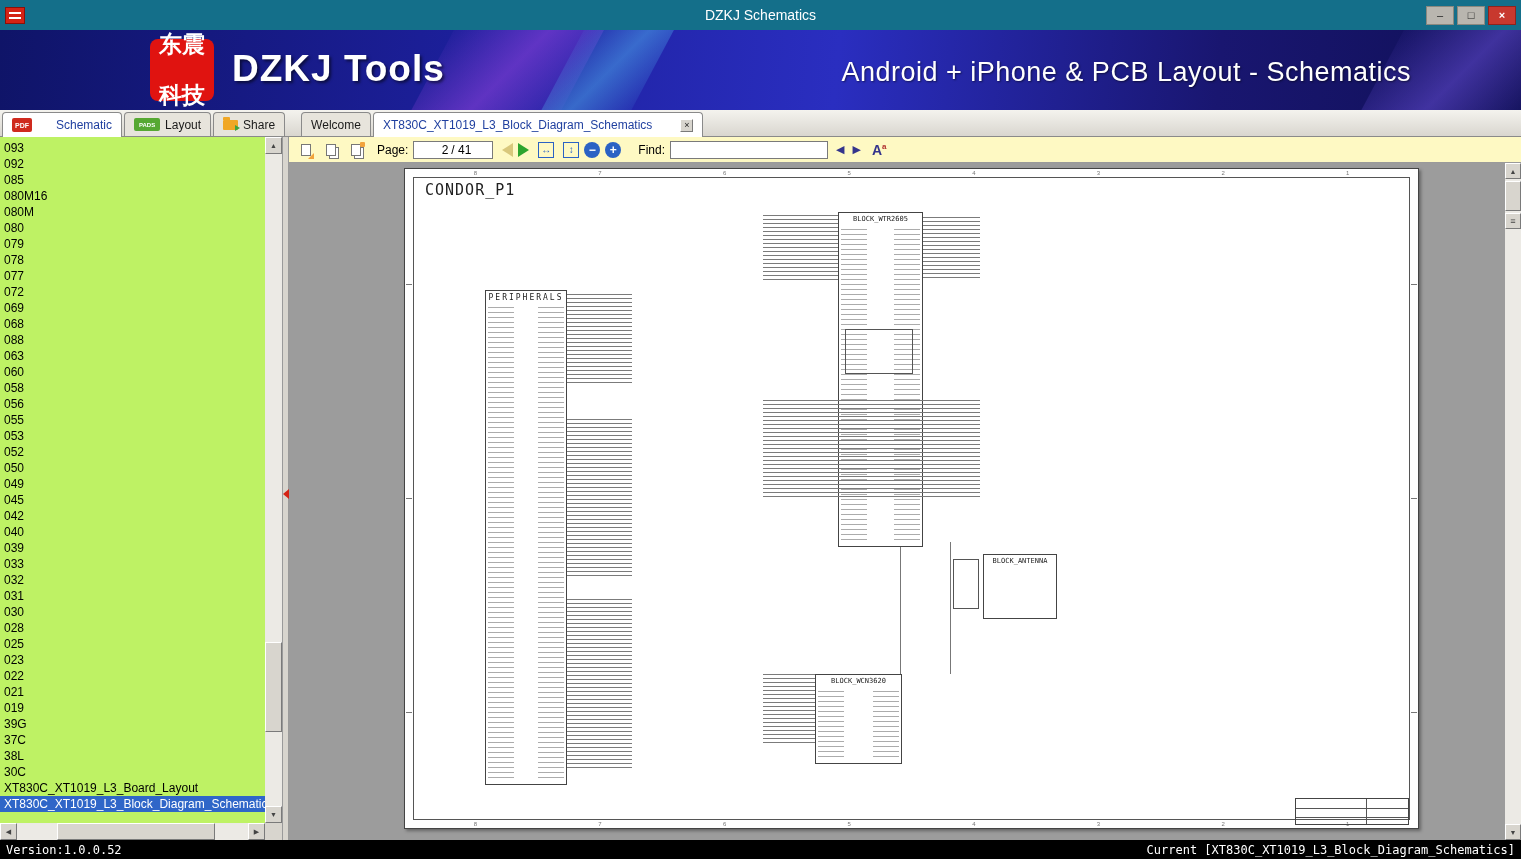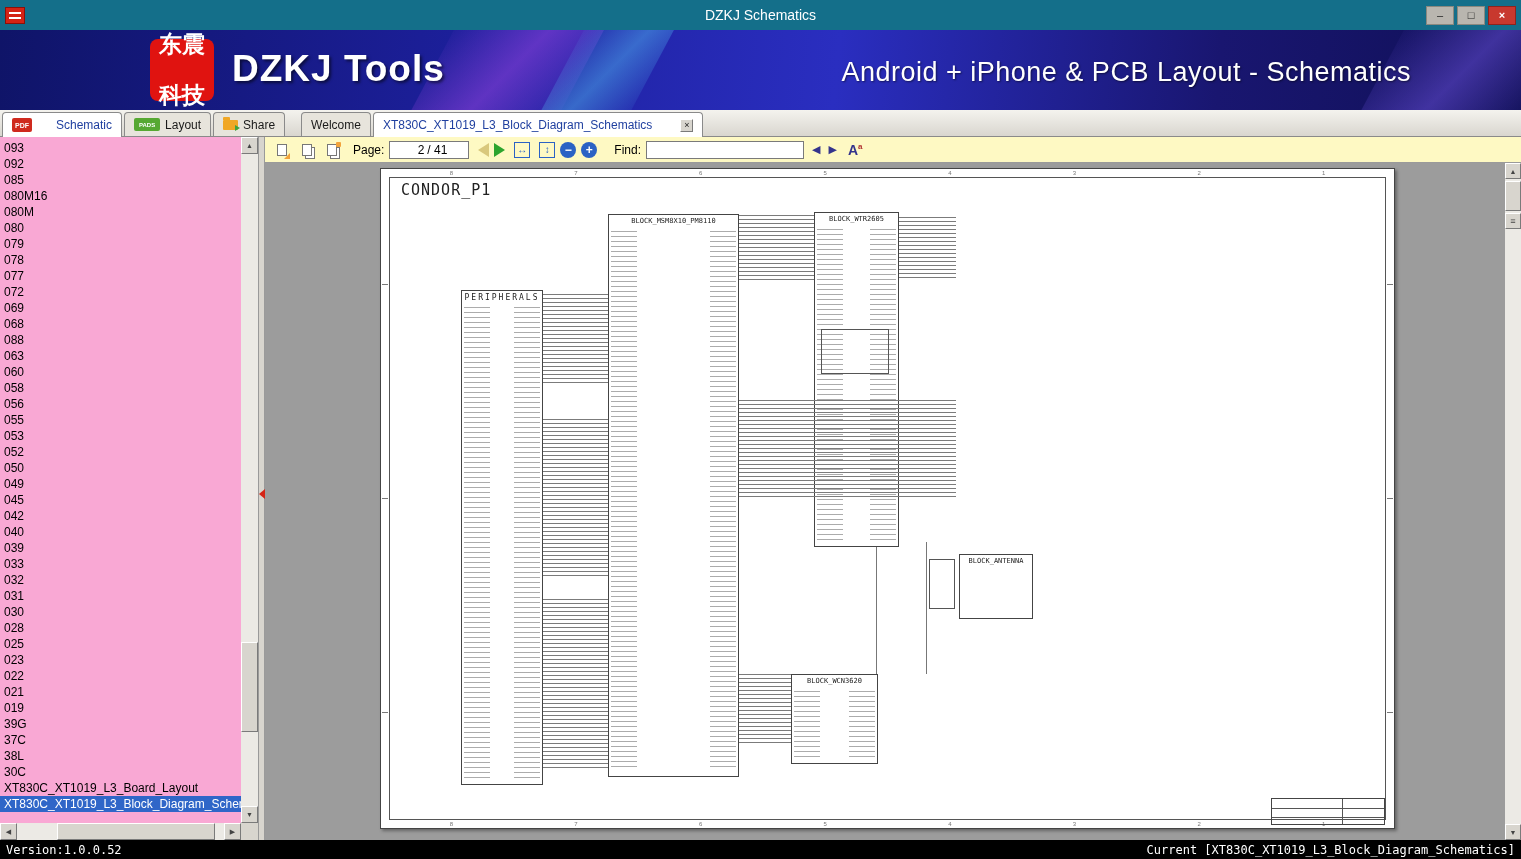--- a/index.html
+++ b/index.html
@@ -47,21 +47,21 @@
     border-style:solid; border-width:3px 0 3px 5px; border-color:transparent transparent transparent #3fa33f; }
   .dtab { margin-left:0; }
   .dtab.first { margin-left:14px; }
   .closebox { width:13px; height:13px; margin-left:4px; background:#d8d5ce; border:1px solid; border-color:#fff #7a7a7a #7a7a7a #fff;
     font-size:9px; line-height:11px; text-align:center; color:#222; cursor:pointer; }
 
   
   .body-row { flex:1 1 auto; display:flex; min-height:0; }
 
   
-  .sidebar { width:258px; flex:0 0 auto; position:relative; background:#f9a8d4; }
+  .sidebar { width:282px; flex:0 0 auto; position:relative; background:#bef264; }
   .sidebar-list { position:absolute; left:0; top:0; right:17px; bottom:17px; overflow:hidden; padding-top:3px; }
   .sidebar-item { height:16px; line-height:16px; font-size:12px; color:#000; padding-left:4px; white-space:nowrap; overflow:hidden; cursor:pointer; }
   .sidebar-item.selected { background:#2f66c8; color:#fff; }
   .sbtn { width:17px; height:17px; display:flex; align-items:center; justify-content:center; font-size:7px; color:#444; cursor:pointer;
     background:#d8d5ce; border:1px solid; border-color:#fff #7a7a7a #7a7a7a #fff; }
   .sidebar-vscroll { position:absolute; right:0; top:0; bottom:17px; width:17px; background:#eceae5; display:flex; flex-direction:column; }
   .sidebar-vscroll .strack { flex:1; position:relative; }
   .sthumb { position:absolute; left:0; right:0; top:488px; height:90px; background:#d8d5ce; border:1px solid; border-color:#fff #7a7a7a #7a7a7a #fff; cursor:pointer; }
   .hscroll { position:absolute; left:0; right:17px; bottom:0; height:17px; background:#eceae5; display:flex; }
   .htrack { flex:1; position:relative; }
@@ -327,25 +327,20 @@
               <span class="tick"></span>
             </div>
 
           <div class="sheet-title">CONDOR_P1</div>
 
           <div class="blk" style="left:80px;top:108px;width:82px;height:495px;margin-top:13px;">
             <div class="blk-label big">PERIPHERALS</div>
             <div class="pins l"></div>
             <div class="pins r"></div>
           </div>
-          <div class="blk" style="left:227px;top:45px;width:131px;height:563px;">
-            <div class="blk-label">BLOCK_MSM8X10_PM8110</div>
-            <div class="pins l"></div>
-            <div class="pins r"></div>
-          </div>
           <div class="blk" style="left:433px;top:43px;width:85px;height:335px;">
             <div class="blk-label">BLOCK_WTR2605</div>
             <div class="pins l"></div>
             <div class="pins r"></div>
           </div>
           <div class="blk" style="left:578px;top:385px;width:74px;height:65px;">
             <div class="blk-label">BLOCK_ANTENNA</div>
           </div>
           <div class="blk" style="left:410px;top:505px;width:87px;height:90px;">
             <div class="blk-label">BLOCK_WCN3620</div>

